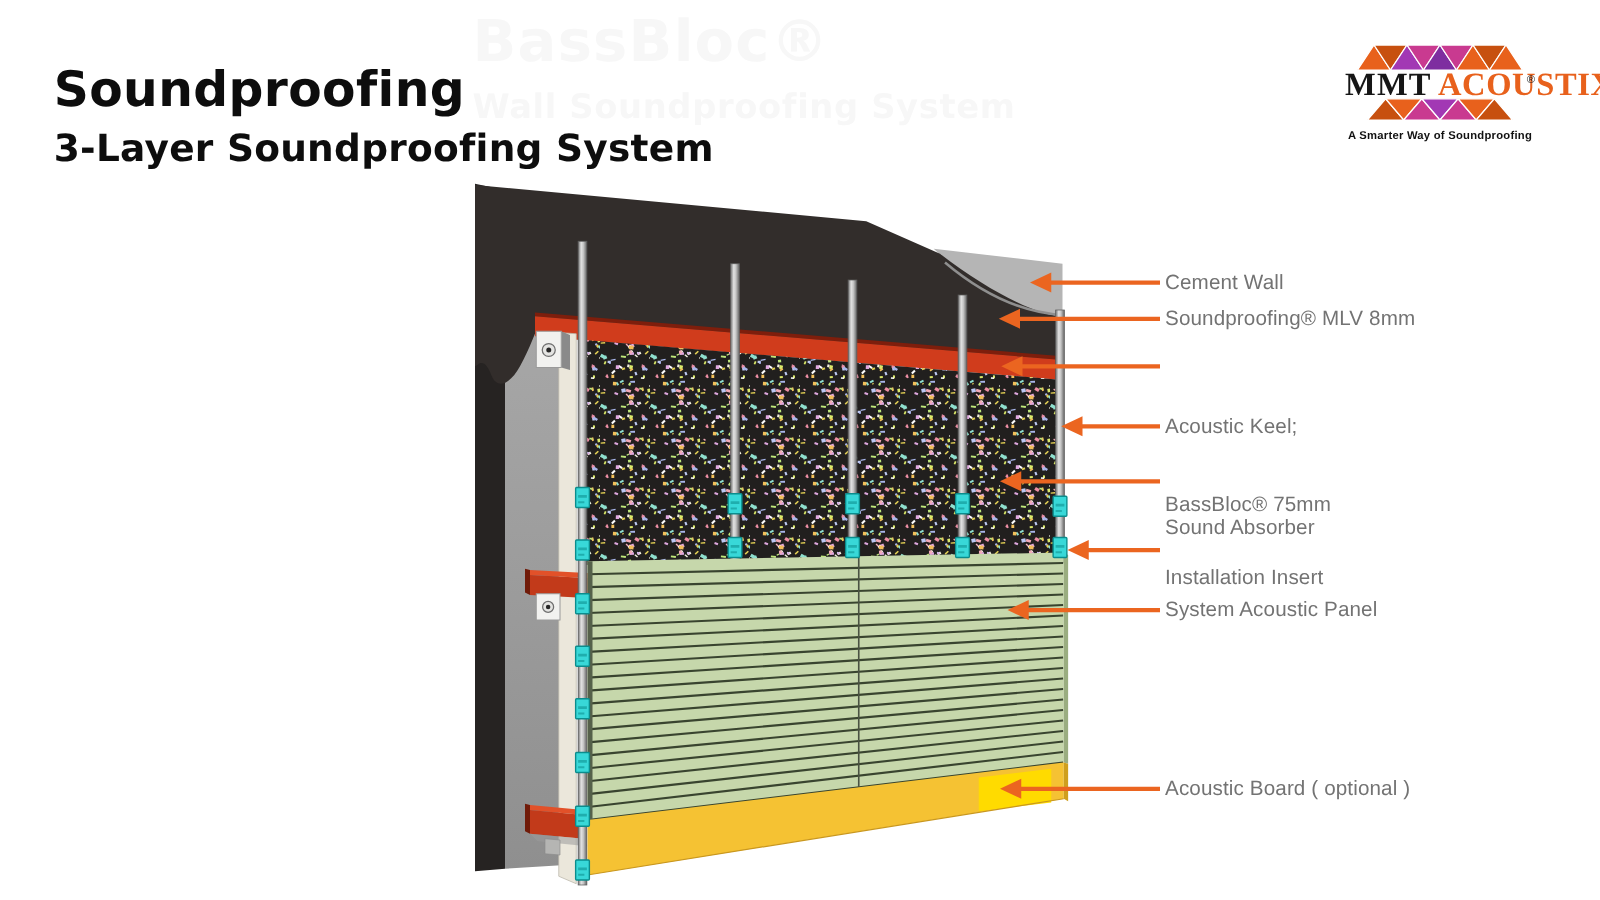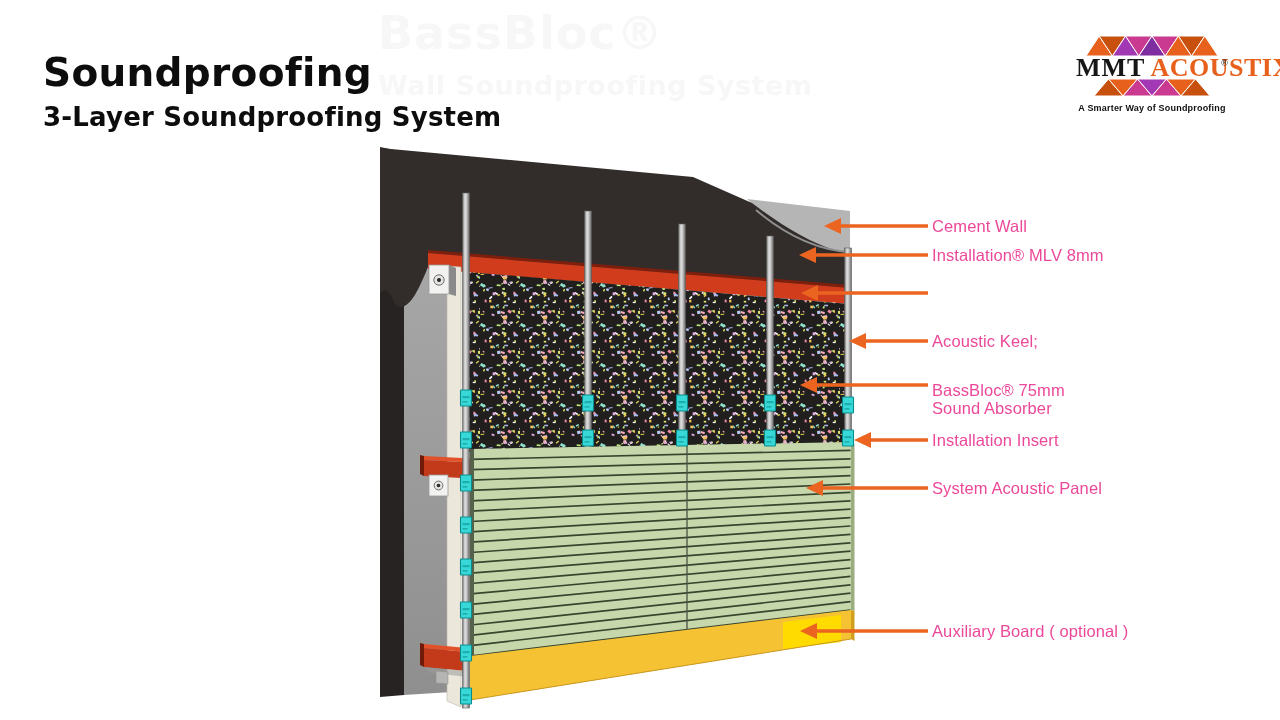--- a/index.html
+++ b/index.html
@@ -6,32 +6,32 @@
   .stage{position:relative;width:1280px;height:712px;background:#ffffff;overflow:hidden;
          font-family:"Liberation Sans",sans-serif;}
   
   .wm1{position:absolute;left:378px;top:6px;font-family:"DejaVu Sans",sans-serif;
        font-weight:800;font-size:46px;color:#f7f7f7;letter-spacing:1px;}
   .wm2{position:absolute;left:378px;top:70px;font-family:"DejaVu Sans",sans-serif;
        font-weight:800;font-size:27px;color:#f7f7f7;letter-spacing:.5px;}
   .title{position:absolute;left:43px;top:50px;font-family:"DejaVu Sans",sans-serif;
          font-weight:800;font-size:39px;color:#0d0d0d;letter-spacing:.3px;}
   .subtitle{position:absolute;left:43px;top:102px;font-family:"DejaVu Sans",sans-serif;
-         font-weight:800;font-size:26px;color:#0d0d0d;letter-spacing:.2px;}
+         font-weight:800;font-size:30px;color:#0d0d0d;letter-spacing:.2px;}
   .logo{position:absolute;left:1076px;top:36px;width:152px;text-align:center;}
   .logo svg{display:block;margin:0 auto;}
   .logo-brand{font-family:"Liberation Serif",serif;font-weight:bold;font-size:26px;
               line-height:22px;margin-top:1px;white-space:nowrap;}
   .logo-brand .mmt{color:#161616;letter-spacing:1px;}
   .logo-brand .acx{color:#E8611C;margin-left:5px;letter-spacing:.5px;}
   .logo-reg{position:absolute;right:0px;top:22px;font-size:9px;color:#161616;}
   .logo-tag{font-family:Liberation Sans, sans-serif;font-weight:bold;font-size:9px;
             color:#111;margin-top:7px;letter-spacing:.2px;white-space:nowrap;}
   .dlabel{position:absolute;left:932px;font-family:"Liberation Sans",sans-serif;
-          font-size:16.5px;line-height:18px;color:#ec4899;white-space:pre-line;letter-spacing:.1px;}
+          font-size:16.5px;line-height:18px;color:#737373;white-space:pre-line;letter-spacing:.1px;}
   svg.diagram{position:absolute;left:0;top:0;}
 </style>
 </head>
 <body>
 
 <div class="stage">
 
   <div class="wm1">BassBloc®</div>
   <div class="wm2">Wall Soundproofing System</div>
 
@@ -293,20 +293,20 @@
         <line x1="868" y1="440" x2="928" y2="440" stroke="#EB6520" stroke-width="3.4"></line>
         <polygon points="854,440 871,432 871,448" fill="#EB6520"></polygon>
         <line x1="820" y1="488" x2="928" y2="488" stroke="#EB6520" stroke-width="3.4"></line>
         <polygon points="806,488 823,480 823,496" fill="#EB6520"></polygon>
         <line x1="814" y1="631" x2="928" y2="631" stroke="#EB6520" stroke-width="3.4"></line>
         <polygon points="800,631 817,623 817,639" fill="#EB6520"></polygon>
       </g>
   </svg>
 
   <div class="dlabel" style="top:217px">Cement Wall</div>
-  <div class="dlabel" style="top:246px">Installation® MLV 8mm</div>
+  <div class="dlabel" style="top:246px">Soundproofing® MLV 8mm</div>
   <div class="dlabel" style="top:332px">Acoustic Keel;</div>
-  <div class="dlabel" style="top:381px">BassBloc® 75mm
+  <div class="dlabel" style="top:395px">BassBloc® 75mm
 Sound Absorber</div>
-  <div class="dlabel" style="top:431px">Installation Insert</div>
+  <div class="dlabel" style="top:453px">Installation Insert</div>
   <div class="dlabel" style="top:479px">System Acoustic Panel</div>
-  <div class="dlabel" style="top:622px">Auxiliary Board ( optional )</div>
+  <div class="dlabel" style="top:622px">Acoustic Board ( optional )</div>
 </div>
 
 </body></html>

